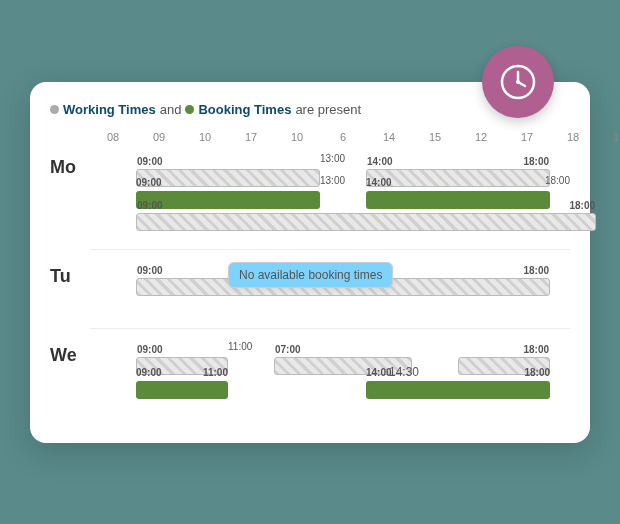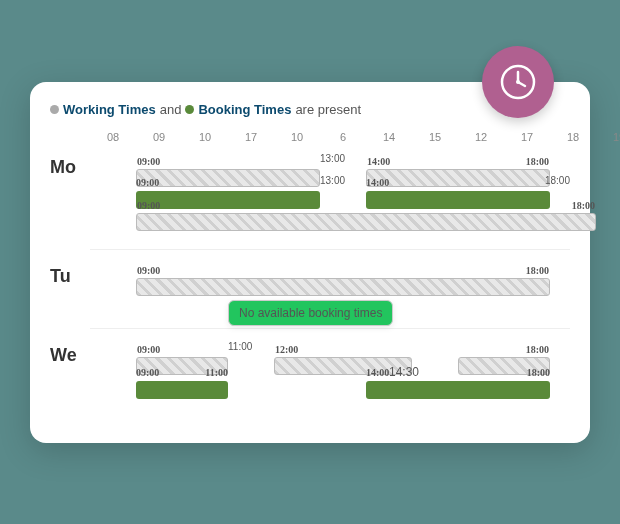--- a/index.html
+++ b/index.html
@@ -105,51 +105,49 @@
       height: 18px;
       top: 2px;
       border-radius: 3px;
       display: flex;
       align-items: center;
       font-size: 11px;
       font-weight: 600;
       color: #555;
       padding-left: 4px;
       overflow: visible;
-      font-family: Liberation Serif, serif;
     }
 
     .bar-gray {
       background: repeating-linear-gradient(
         45deg,
         #d0d0d0,
         #d0d0d0 3px,
         #e8e8e8 3px,
         #e8e8e8 8px
       );
       border: 1px solid #bbb;
     }
 
     .bar-green {
       background: #5a8a3a;
       color: #fff;
     }
 
     .no-booking-bubble {
       position: absolute;
-      background: #22c55e;
+      background: #7dd3fc;
       border: 1.5px solid #ccc;
       border-radius: 6px;
       padding: 5px 10px;
       font-size: 12px;
       color: #555;
       white-space: nowrap;
       top: 4px;
       box-shadow: 0 2px 6px rgba(0,0,0,0.08);
-      margin-top: 38px;
     }
 
     .divider-line {
       border: none;
       border-top: 1px solid #eee;
       margin: 4px 0 8px 40px;
     }
 
     
     
@@ -262,21 +260,21 @@
 
       <div style="position:absolute; top:18px; left:46px; width:92px; height:18px;">
         <div class="bar bar-gray" style="left:0; width:92px;">
           <span style="position:absolute; top:-14px; left:0; font-size:10px; color:#555;">09:00</span>
         </div>
       </div>
       <span style="position:absolute; top:4px; left:138px; font-size:10px; color:#555;">11:00</span>
 
       <div style="position:absolute; top:18px; left:184px; width:138px; height:18px;">
         <div class="bar bar-gray" style="left:0; width:138px;">
-          <span style="position:absolute; top:-14px; left:0; font-size:10px; color:#555;">12:00</span>
+          <span style="position:absolute; top:-14px; left:0; font-size:10px; color:#555;">07:00</span>
           <span style="position:absolute; top:-14px; right:16px; font-size:10px; color:#555;margin-top:40px;">15:00</span>
         </div>
       </div>
 
       <div style="position:absolute; top:18px; left:368px; width:92px; height:18px;">
         <div class="bar bar-gray" style="left:0; width:92px;">
           <span style="position:absolute; top:-14px; right:0; font-size:10px; color:#555;">18:00</span>
         </div>
       </div>
 

